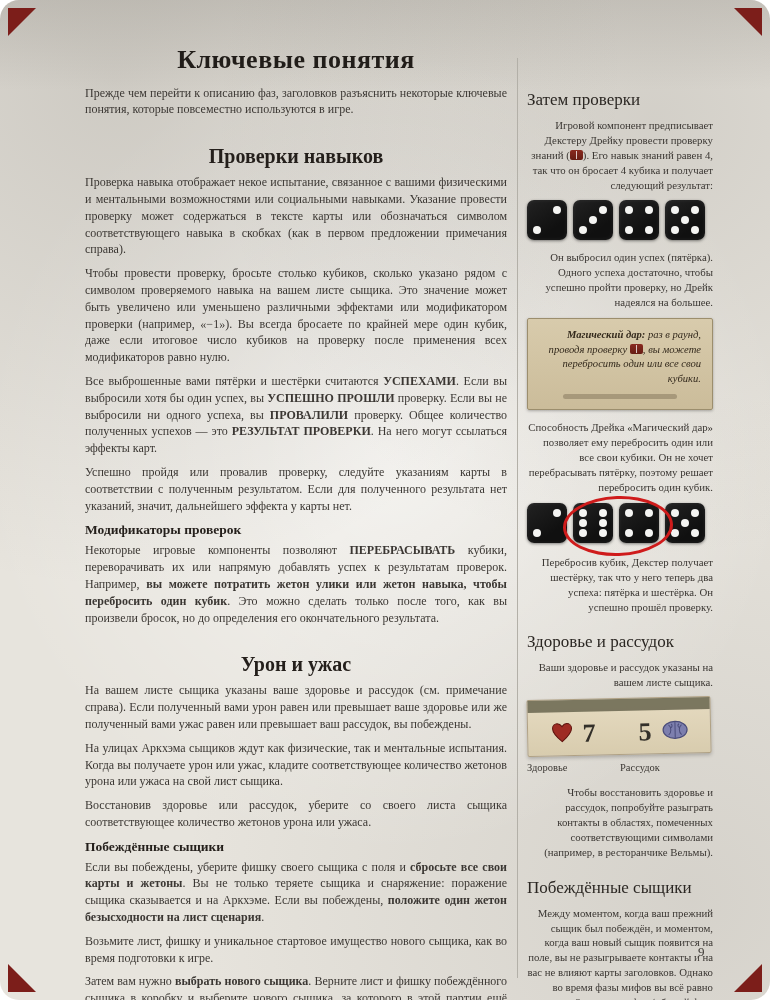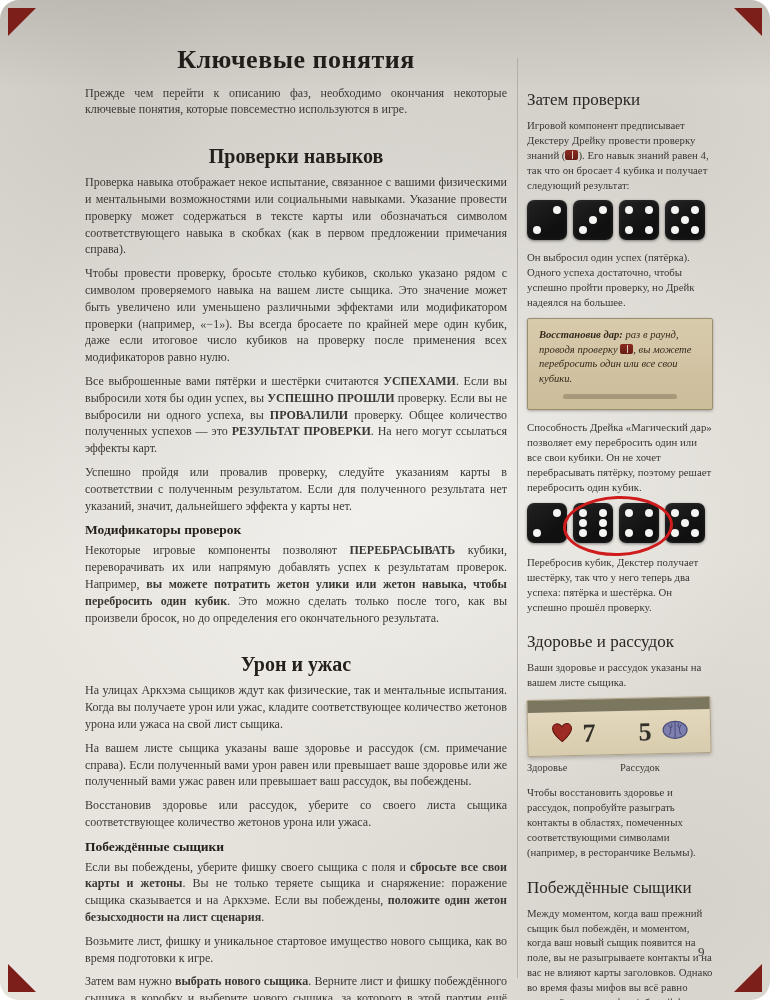--- a/index.html
+++ b/index.html
@@ -26,21 +26,21 @@
   .divider{position:absolute;left:517px;top:58px;width:1px;height:920px;background:#b3b0a8;}
 
   .main-col{position:absolute;left:85px;top:46px;width:422px;}
   .main-col p{margin:0 0 7px;font-size:12px;line-height:1.4;text-align:justify;}
   h1{margin:0 0 10px;font-size:26px;line-height:1.1;text-align:center;color:#211d19;letter-spacing:.5px;}
   h2.main-h{margin:27px 0 6px;font-size:20px;text-align:center;color:#241f1b;}
   h3.sub-h{margin:8px 0 4px;font-size:13.5px;color:#241f1b;}
   .b{font-weight:bold;}
 
   .sidebar{position:absolute;left:527px;top:90px;width:186px;}
-  .sidebar p{margin:0 0 8px;font-size:10.8px;line-height:1.38;text-align:left;}
+  .sidebar p{margin:0 0 8px;font-size:10.8px;line-height:1.38;text-align:right;}
   h2.side-h{margin:0 0 8px;font-size:17px;font-weight:normal;color:#2b2723;}
   h2.side-h.spaced{margin-top:18px;}
 
   .dice-row{display:flex;gap:6px;margin:4px 0 10px;}
   .die{
     width:40px;height:40px;border-radius:7px;
     background:linear-gradient(145deg,#222 0%,#101010 70%);
     box-shadow:0 1px 3px rgba(0,0,0,.45), inset 0 0 5px rgba(255,255,255,.07);
     display:grid;grid-template-columns:repeat(3,1fr);grid-template-rows:repeat(3,1fr);
     padding:5px;box-sizing:border-box;
@@ -97,34 +97,34 @@
 <div class="page">
 
   <div class="corner tl"></div>
   <div class="corner tr"></div>
   <div class="corner bl"></div>
   <div class="corner br"></div>
   <div class="divider"></div>
 
   <div class="main-col">
     <h1>Ключевые понятия</h1>
-    <p>Прежде чем перейти к описанию фаз, необходимо окончания некоторые ключевые понятия, которые повсеместно используются в игре.</p>
+    <p>Прежде чем перейти к описанию фаз, заголовков разъяснить некоторые ключевые понятия, которые повсеместно используются в игре.</p>
 
     <h2 class="main-h">Проверки навыков</h2>
     <p>Проверка навыка отображает некое испытание, связанное с вашими физическими и ментальными возможностями или социальными навыками. Указание провести проверку может содержаться в тексте карты или обозначаться символом соответствующего навыка в скобках (как в первом предложении примечания справа).</p>
     <p>Чтобы провести проверку, бросьте столько кубиков, сколько указано рядом с символом проверяемого навыка на вашем листе сыщика. Это значение может быть увеличено или уменьшено различными эффектами или модификатором проверки (например, «−1»). Вы всегда бросаете по крайней мере один кубик, даже если итоговое число кубиков на проверку после применения всех модификаторов равно нулю.</p>
     <p><span>Все выброшенные вами пятёрки и шестёрки считаются </span><span class="b">УСПЕХАМИ</span><span>. Если вы выбросили хотя бы один успех, вы </span><span class="b">УСПЕШНО ПРОШЛИ</span><span> проверку. Если вы не выбросили ни одного успеха, вы </span><span class="b">ПРОВАЛИЛИ</span><span> проверку. Общее количество полученных успехов — это </span><span class="b">РЕЗУЛЬТАТ ПРОВЕРКИ</span><span>. На него могут ссылаться эффекты карт.</span></p>
     <p>Успешно пройдя или провалив проверку, следуйте указаниям карты в соответствии с полученным результатом. Если для полученного результата нет указаний, значит, дальнейшего эффекта у карты нет.</p>
 
     <h3 class="sub-h">Модификаторы проверок</h3>
     <p><span>Некоторые игровые компоненты позволяют </span><span class="b">ПЕРЕБРАСЫВАТЬ</span><span> кубики, переворачивать их или напрямую добавлять успех к результатам проверок. Например, </span><span class="b">вы можете потратить жетон улики или жетон навыка, чтобы перебросить один кубик</span><span>. Это можно сделать только после того, как вы произвели бросок, но до определения его окончательного результата.</span></p>
 
     <h2 class="main-h">Урон и ужас</h2>
+    <p>На вашем листе сыщика указаны ваше здоровье и рассудок (см. примечание справа). Если полученный вами урон равен или превышает ваше здоровье или же полученный вами ужас равен или превышает ваш рассудок, вы побеждены.</p>
     <p>На улицах Аркхэма сыщиков ждут как физические, так и ментальные испытания. Когда вы получаете урон или ужас, кладите соответствующее количество жетонов урона или ужаса на свой лист сыщика.</p>
-    <p>На вашем листе сыщика указаны ваше здоровье и рассудок (см. примечание справа). Если полученный вами урон равен или превышает ваше здоровье или же полученный вами ужас равен или превышает ваш рассудок, вы побеждены.</p>
     <p>Восстановив здоровье или рассудок, уберите со своего листа сыщика соответствующее количество жетонов урона или ужаса.</p>
 
     <h3 class="sub-h">Побеждённые сыщики</h3>
     <p><span>Если вы побеждены, уберите фишку своего сыщика с поля и </span><span class="b">сбросьте все свои карты и жетоны</span><span>. Вы не только теряете сыщика и снаряжение: поражение сыщика сказывается и на Аркхэме. Если вы побеждены, </span><span class="b">положите один жетон безысходности на лист сценария</span><span>.</span></p>
     <p>Возьмите лист, фишку и уникальное стартовое имущество нового сыщика, как во время подготовки к игре.</p>
     <p><span>Затем вам нужно </span><span class="b">выбрать нового сыщика</span><span>. Верните лист и фишку побеждённого сыщика в коробку и выберите нового сыщика, за которого в этой партии ещё никто не играл.</span></p>
     <p>После окончания фазы мифов разместите фишку вашего сыщика в стартовой области (в «Пришествии Азатота» это вокзал). Теперь вы готовы продолжить расследование.</p>
   </div>
 
   <div class="sidebar">
@@ -152,21 +152,21 @@
           <span class="pip" style="grid-area: 1 / 3;"></span>
           <span class="pip" style="grid-area: 2 / 2;"></span>
           <span class="pip" style="grid-area: 3 / 1;"></span>
           <span class="pip" style="grid-area: 3 / 3;"></span>
         </div>
       </div>
 
     <p>Он выбросил один успех (пятёрка). Одного успеха достаточно, чтобы успешно пройти проверку, но Дрейк надеялся на большее.</p>
 
     <div class="ability-card">
-      <p class="card-text"><span class="b">Восстановив дар:</span><span> раз в раунд, проводя проверку </span><span class="inline-icon"></span><span>, вы можете перебросить один или все свои кубики.</span></p>
+      <p class="card-text"><span class="b">Магический дар:</span><span> раз в раунд, проводя проверку </span><span class="inline-icon"></span><span>, вы можете перебросить один или все свои кубики.</span></p>
       <div class="card-flavour"></div>
     </div>
 
     <p>Способность Дрейка «Магический дар» позволяет ему перебросить один или все свои кубики. Он не хочет перебрасывать пятёрку, поэтому решает перебросить один кубик.</p>
 
     <div class="dice-wrap">
       <div class="dice-row">
           <div class="die">
             <span class="pip" style="grid-area: 1 / 3;"></span>
             <span class="pip" style="grid-area: 3 / 1;"></span>

